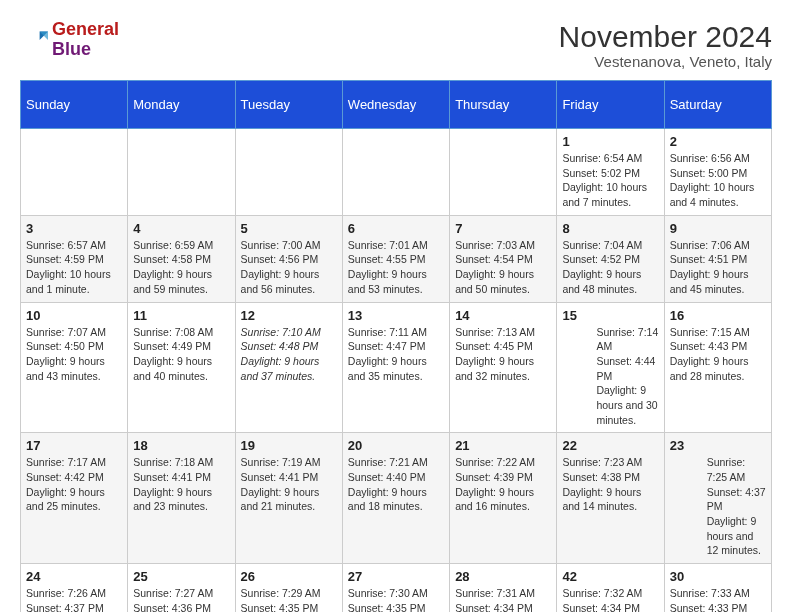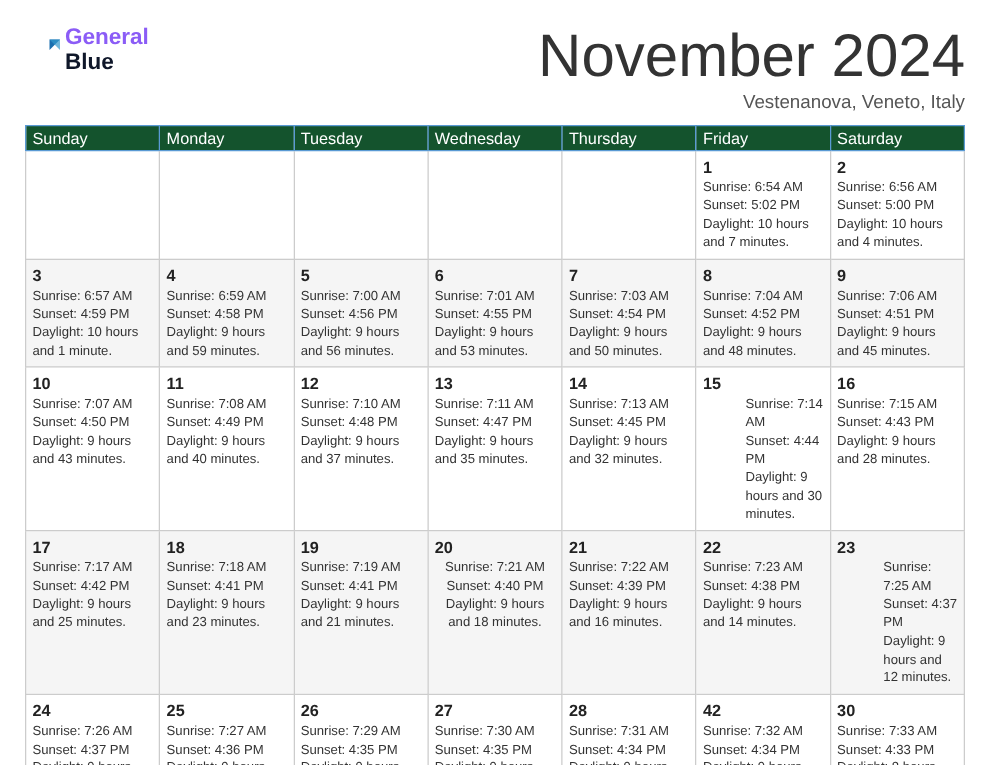--- a/index.html
+++ b/index.html
@@ -19,48 +19,48 @@
     .logo {
       display: flex;
       align-items: center;
       gap: 4px;
     }
     .logo-text {
       font-size: 18px;
       font-weight: bold;
       line-height: 1.1;
     }
-    .logo-general { color: #8b5cf6; text-align: center; }
-    .logo-blue { color: #0f172a; }
+    .logo-general { color: #b91c1c; text-align: center; }
+    .logo-blue { color: #701a75; }
     .logo-icon {
       width: 28px;
       height: 28px;
     }
     .title-area {
       text-align: right;
     }
     .month-title {
-      font-size: 48px;
+      font-size: 30px;
       font-weight: normal;
       color: #333;
       line-height: 1.1;
     }
     .subtitle {
       font-size: 15px;
       color: #555;
     }
     table {
       width: 100%;
       border-collapse: collapse;
       font-size: 11px;
     }
     thead tr th {
-      background: #14532d;
+      background: #1d4ed8;
       color: #fff;
-      padding: 2px 5px;
+      padding: 16px 5px;
       text-align: left;
       font-size: 13px;
       font-weight: normal;
       border: 1px solid #5a9ad4;
     }
     tbody tr td {
       border: 1px solid #ccc;
       vertical-align: top;
       padding: 5px;
       width: 107px;
@@ -190,21 +190,21 @@
 Daylight: 9 hours and 43 minutes.</div>
         </td>
         <td>
           <span class="day-num">11</span>
           <div class="day-info" style="white-space: pre-line;">Sunrise: 7:08 AM
 Sunset: 4:49 PM
 Daylight: 9 hours and 40 minutes.</div>
         </td>
         <td>
           <span class="day-num">12</span>
-          <div class="day-info" style="white-space: pre-line;">Sunrise: 7:10 AM
+          <div class="day-info" style="white-space: pre-line; font-style: italic;">Sunrise: 7:10 AM
 Sunset: 4:48 PM
 Daylight: 9 hours and 37 minutes.</div>
         </td>
         <td>
           <span class="day-num">13</span>
           <div class="day-info" style="white-space: pre-line;">Sunrise: 7:11 AM
 Sunset: 4:47 PM
 Daylight: 9 hours and 35 minutes.</div>
         </td>
         <td>
@@ -240,21 +240,21 @@
 Daylight: 9 hours and 23 minutes.</div>
         </td>
         <td>
           <span class="day-num">19</span>
           <div class="day-info" style="white-space: pre-line;">Sunrise: 7:19 AM
 Sunset: 4:41 PM
 Daylight: 9 hours and 21 minutes.</div>
         </td>
         <td>
           <span class="day-num">20</span>
-          <div class="day-info" style="white-space: pre-line; text-align: center;">Sunrise: 7:21 AM
+          <div class="day-info" style="white-space: pre-line;">Sunrise: 7:21 AM
 Sunset: 4:40 PM
 Daylight: 9 hours and 18 minutes.</div>
         </td>
         <td>
           <span class="day-num">21</span>
           <div class="day-info" style="white-space: pre-line;">Sunrise: 7:22 AM
 Sunset: 4:39 PM
 Daylight: 9 hours and 16 minutes.</div>
         </td>
         <td>

